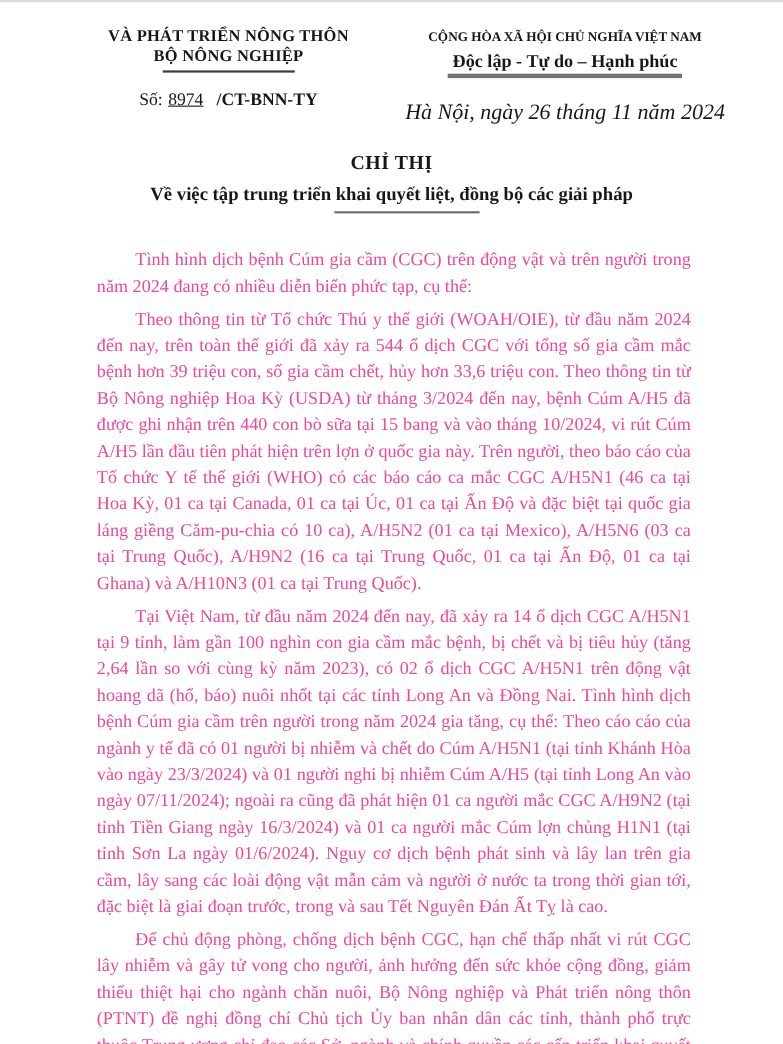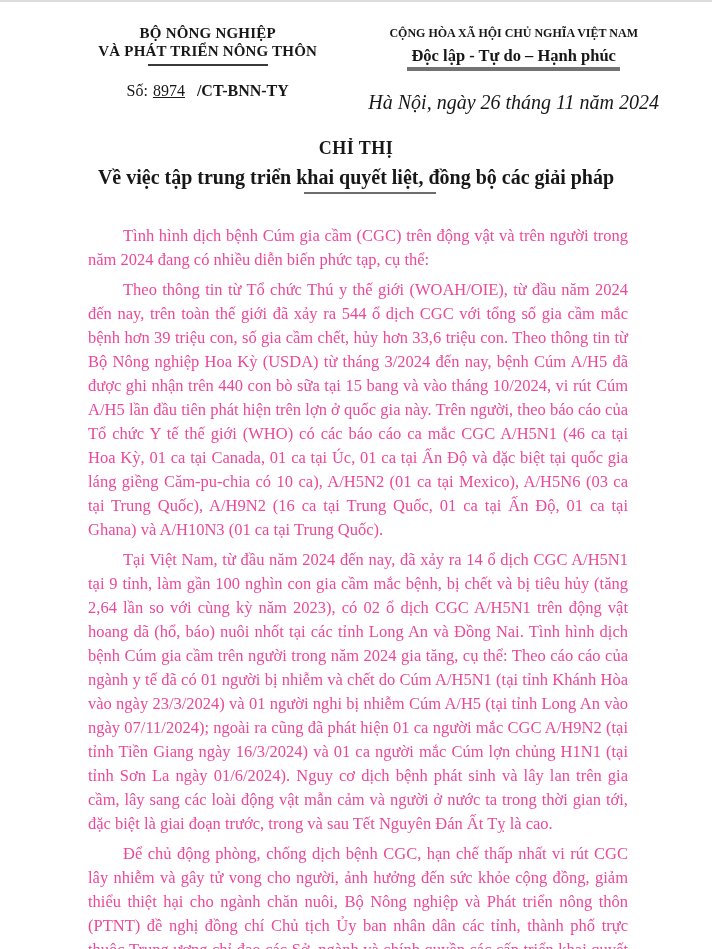--- a/index.html
+++ b/index.html
@@ -73,21 +73,21 @@
   .title-block { margin-top: 24px; text-align: center; }
   .doc-type {
     font-weight: bold;
     font-size: 18px;
     letter-spacing: 0.5px;
   }
   .doc-subject {
     margin: 6px auto 0 auto;
     max-width: 548px;
     font-weight: bold;
-    font-size: 20px;
+    font-size: 17px;
     line-height: 24px;
   }
   .subject-rule {
     width: 132px;
     border-bottom: 2px solid #6d6d6d;
     margin: 3px auto 0 auto;
     transform: translateX(14px);
     height: 0;
   }
 
@@ -106,22 +106,22 @@
   }
 </style>
 </head>
 <body>
 
 <div class="page">
 
   <div class="header">
 
     <div class="header-left">
+      <div class="org-line">VÀ PHÁT TRIỂN NÔNG THÔN</div>
       <div class="org-line">BỘ NÔNG NGHIỆP</div>
-      <div class="org-line">VÀ PHÁT TRIỂN NÔNG THÔN</div>
       <div class="org-rule"></div>
       <div class="doc-number-line">
         <span>Số:</span><span class="num">8974</span><span class="suffix">/CT-BNN-TY</span>
       </div>
     </div>
 
     <div class="header-right">
       <div class="national-line1">CỘNG HÒA XÃ HỘI CHỦ NGHĨA VIỆT NAM</div>
       <div class="national-line2-wrap">
         <span class="national-line2">Độc lập - Tự do – Hạnh phúc</span>

